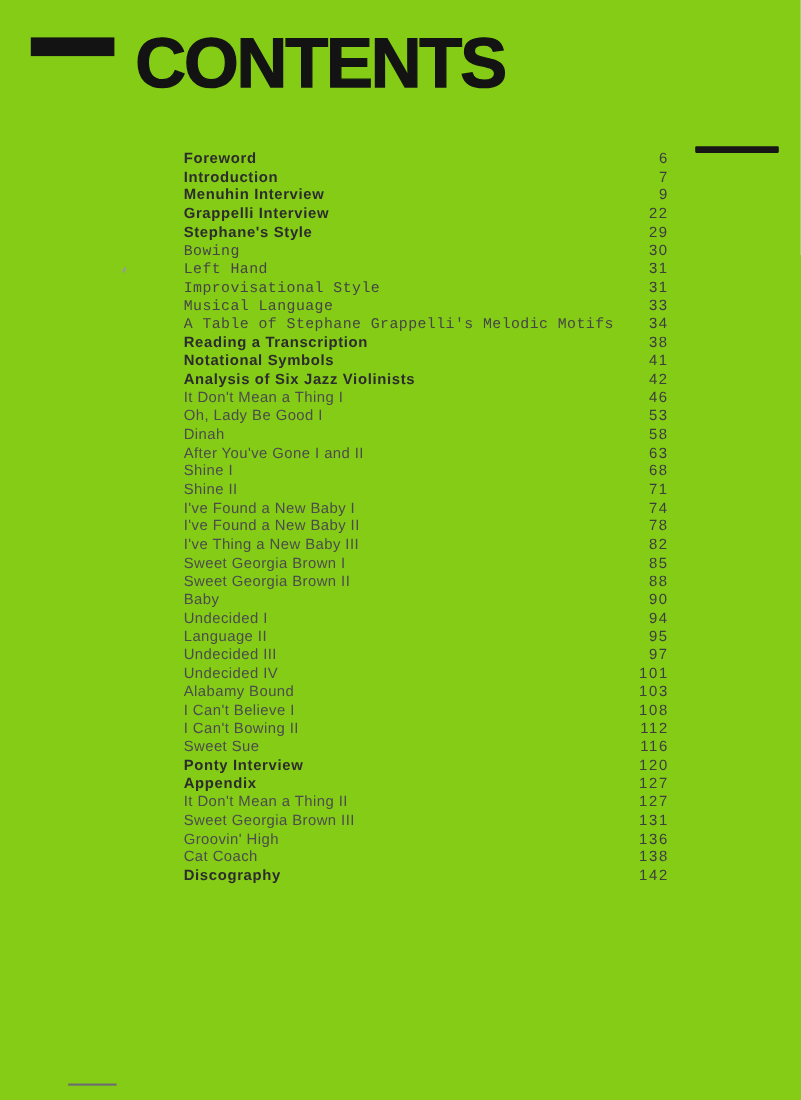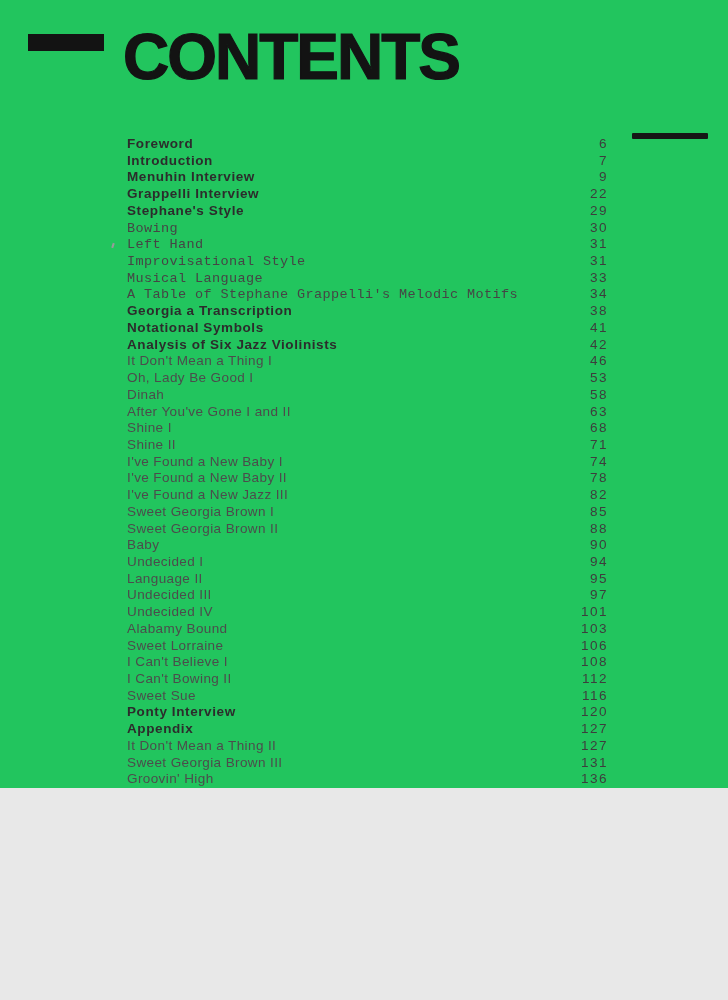--- a/index.html
+++ b/index.html
@@ -1,21 +1,21 @@
 <!DOCTYPE html>
 <html><head>
 <meta charset="utf-8">
 <style>
   html, body { margin: 0; padding: 0; background: #e8e8e8; }
   .page {
     position: relative;
     width: 728px;
-    height: 788px;
+    height: 1000px;
     margin: 0 auto;
-    background: #22c55e;
+    background: #84cc16;
     overflow: hidden;
     font-family: "Liberation Sans", sans-serif;
   }
   
   .title-rule {
     position: absolute;
     left: 28px; top: 34px;
     width: 76px; height: 17px;
     background: #131313;
   }
@@ -56,21 +56,21 @@
   }
   .row {
     display: flex;
     justify-content: space-between;
     align-items: baseline;
     height: 16.72px;
     font-size: 13.5px;
     letter-spacing: 0.4px;
     white-space: nowrap;
   }
-  .row .label { color: #3a3a3a; }
+  .row .label { color: #3a3a3a; margin-left: 40px; }
   .row.bold .label { font-weight: 700; color: #2c2c2c; letter-spacing: 0.6px; }
   .row.sub .label { font-weight: 400; color: #454545; font-family: Liberation Mono, monospace; }
   .row.song .label { font-weight: 400; color: #4c4c4c; }
   .row .pagenum {
     font-weight: 400;
     font-style: normal;
     color: #3d3d3d;
     letter-spacing: 1.5px;
   }
   
@@ -124,21 +124,21 @@
       </div>
       <div class="row sub">
         <span class="label">Musical Language</span>
         <span class="pagenum">33</span>
       </div>
       <div class="row sub">
         <span class="label">A Table of Stephane Grappelli's Melodic Motifs</span>
         <span class="pagenum">34</span>
       </div>
       <div class="row bold">
-        <span class="label">Georgia a Transcription</span>
+        <span class="label">Reading a Transcription</span>
         <span class="pagenum">38</span>
       </div>
       <div class="row bold">
         <span class="label">Notational Symbols</span>
         <span class="pagenum">41</span>
       </div>
       <div class="row bold">
         <span class="label">Analysis of Six Jazz Violinists</span>
         <span class="pagenum">42</span>
       </div>
@@ -168,21 +168,21 @@
       </div>
       <div class="row song">
         <span class="label">I've Found a New Baby I</span>
         <span class="pagenum">74</span>
       </div>
       <div class="row song">
         <span class="label">I've Found a New Baby II</span>
         <span class="pagenum">78</span>
       </div>
       <div class="row song">
-        <span class="label">I've Found a New Jazz III</span>
+        <span class="label">I've Thing a New Baby III</span>
         <span class="pagenum">82</span>
       </div>
       <div class="row song">
         <span class="label">Sweet Georgia Brown I</span>
         <span class="pagenum">85</span>
       </div>
       <div class="row song">
         <span class="label">Sweet Georgia Brown II</span>
         <span class="pagenum">88</span>
       </div>
@@ -202,24 +202,20 @@
         <span class="label">Undecided III</span>
         <span class="pagenum">97</span>
       </div>
       <div class="row song">
         <span class="label">Undecided IV</span>
         <span class="pagenum">101</span>
       </div>
       <div class="row song">
         <span class="label">Alabamy Bound</span>
         <span class="pagenum">103</span>
-      </div>
-      <div class="row song">
-        <span class="label">Sweet Lorraine</span>
-        <span class="pagenum">106</span>
       </div>
       <div class="row song">
         <span class="label">I Can't Believe I</span>
         <span class="pagenum">108</span>
       </div>
       <div class="row song">
         <span class="label">I Can't Bowing II</span>
         <span class="pagenum">112</span>
       </div>
       <div class="row song">

